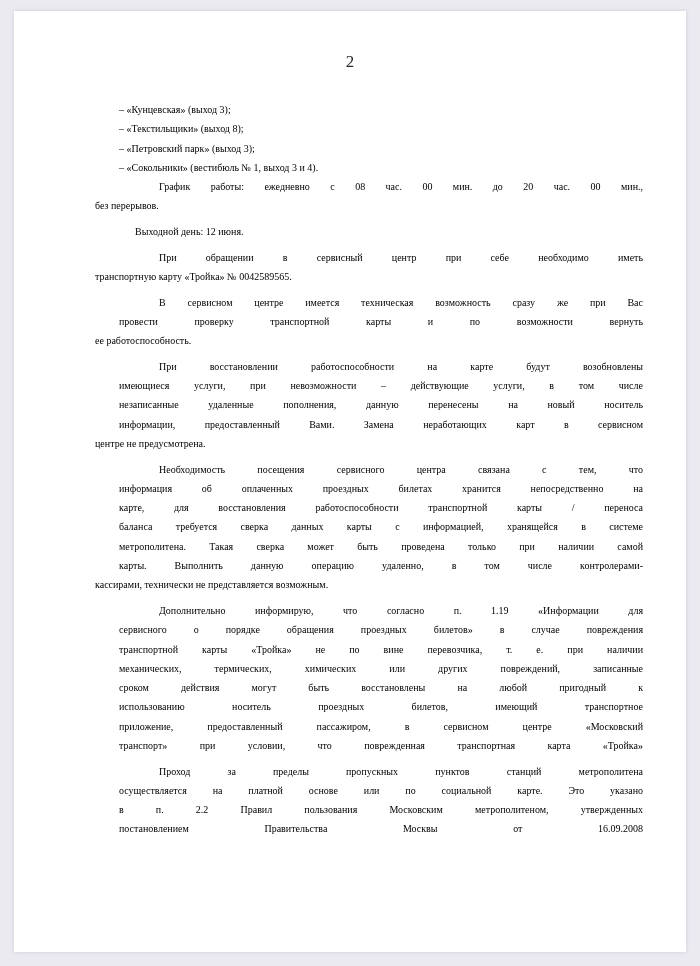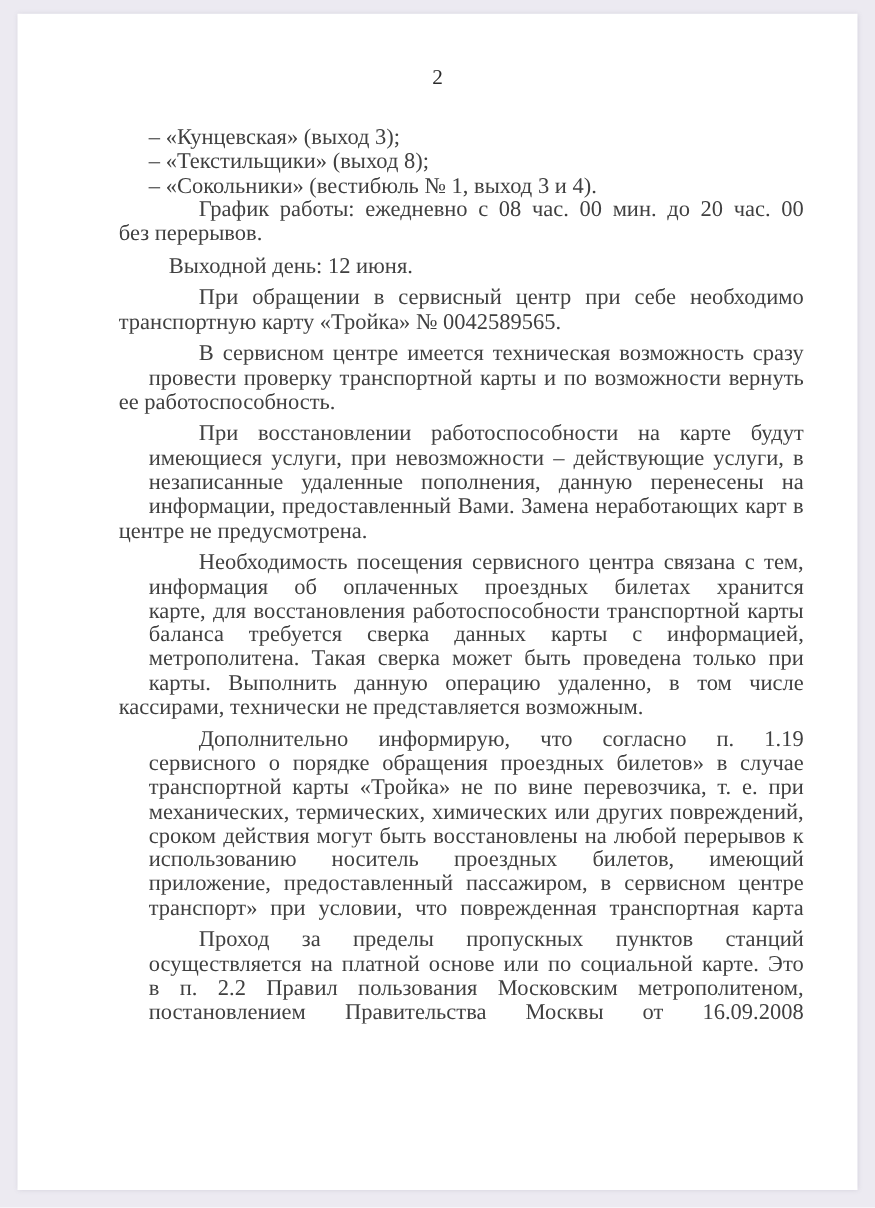--- a/index.html
+++ b/index.html
@@ -16,40 +16,43 @@
   }
   .page-number {
     position: absolute; left: 0; width: 100%; top: 41px;
     text-align: center;
     font-family: "Liberation Serif", "DejaVu Serif", serif;
     font-size: 17px; color: #2a2a2a;
   }
   .text {
     position: absolute; left: 81px; top: 89px; width: 548px;
     font-family: "Liberation Serif", "DejaVu Serif", serif;
-    font-size: 18px; color: #404040;
+    font-size: 10px; color: #000000;
     line-height: 19.3px;
   }
   .line { white-space: nowrap; height: 19.3px; }
   .line.j { text-align: justify; text-align-last: justify; white-space: normal; overflow: hidden; margin-left: 24px; }
   .line.ind { padding-left: 40px; }
   .line.list { padding-left: 24px; }
   .para-gap { height: 6.3px; }
 </style>
 </head>
 <body>
 
 <div class="page">
   <div class="page-number">2</div>
   <div class="text" id="doc-text">
       <div>
         <div class="line list">– «Кунцевская» (выход 3);</div>
       </div>
       <div>
         <div class="line list">– «Текстильщики» (выход 8);</div>
+      </div>
+      <div>
+        <div class="line list">– «Петровский парк» (выход 3);</div>
       </div>
       <div>
         <div class="line list">– «Сокольники» (вестибюль № 1, выход 3 и 4).</div>
       </div>
       <div>
         <div class="line ind j">График работы: ежедневно с 08 час. 00 мин. до 20 час. 00 мин.,</div>
         <div class="line">без перерывов.</div>
       </div>
       <div class="para-gap"></div>
       <div>
@@ -83,21 +86,21 @@
         <div class="line j">метрополитена. Такая сверка может быть проведена только при наличии самой</div>
         <div class="line j">карты. Выполнить данную операцию удаленно, в том числе контролерами-</div>
         <div class="line">кассирами, технически не представляется возможным.</div>
       </div>
       <div class="para-gap"></div>
       <div>
         <div class="line ind j">Дополнительно информирую, что согласно п. 1.19 «Информации для</div>
         <div class="line j">сервисного о порядке обращения проездных билетов» в случае повреждения</div>
         <div class="line j">транспортной карты «Тройка» не по вине перевозчика, т. е. при наличии</div>
         <div class="line j">механических, термических, химических или других повреждений, записанные</div>
-        <div class="line j">сроком действия могут быть восстановлены на любой перерывов к</div>
+        <div class="line j">сроком действия могут быть восстановлены на любой пригодный к</div>
         <div class="line j">использованию носитель проездных билетов, имеющий транспортное</div>
         <div class="line j">приложение, предоставленный пассажиром, в сервисном центре «Московский</div>
         <div class="line j">транспорт» при условии, что поврежденная транспортная карта «Тройка»</div>
       </div>
       <div class="para-gap"></div>
       <div>
         <div class="line ind j">Проход за пределы пропускных пунктов станций метрополитена</div>
         <div class="line j">осуществляется на платной основе или по социальной карте. Это указано</div>
         <div class="line j">в п. 2.2 Правил пользования Московским метрополитеном, утвержденных</div>
         <div class="line j">постановлением Правительства Москвы от 16.09.2008</div>

